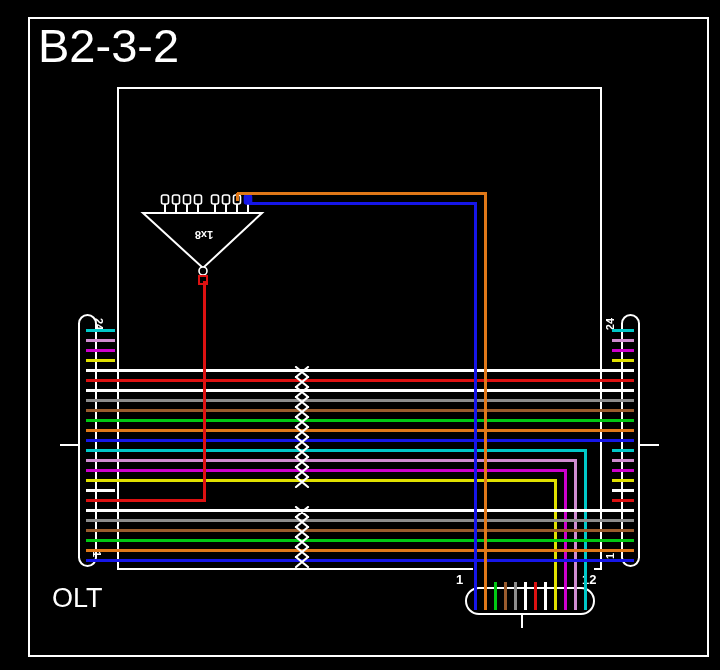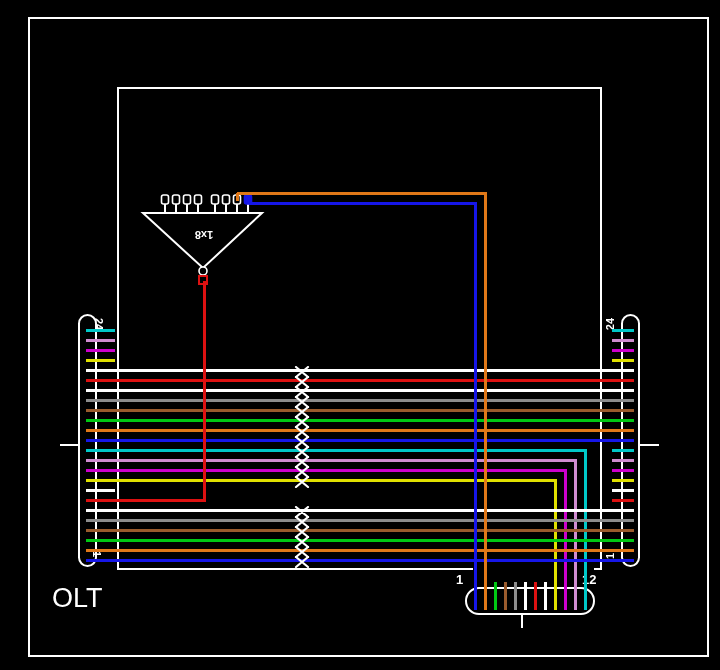--- a/index.html
+++ b/index.html
@@ -14,20 +14,21 @@
   .cap{border:2px solid #fff;border-radius:10px;background:#000;}
   .small{font-size:11px;font-weight:bold;text-align:center;}
 </style>
 </head>
 <body>
 
 <div id="diagram">
 
   <div style="left:28px;top:17px;width:681px;height:640px;border:2px solid #fff;"></div>
 
+  <div class="lbl" style="left:38px;top:18px;font-size:47px;">B2-3-2</div>
 
   <div class="wh" style="left:117px;top:87px;width:485px;height:2px;"></div>
   <div class="wh" style="left:117px;top:87px;width:2px;height:483px;"></div>
   <div class="wh" style="left:600px;top:87px;width:2px;height:483px;"></div>
   <div class="wh" style="left:117px;top:568px;width:356px;height:2px;"></div>
   <div class="wh" style="left:594px;top:568px;width:8px;height:2px;"></div>
 
   <div class="cap" style="left:78px;top:314px;width:19px;height:253px;"></div>
   <div class="cap" style="left:621px;top:314px;width:19px;height:253px;"></div>
 

